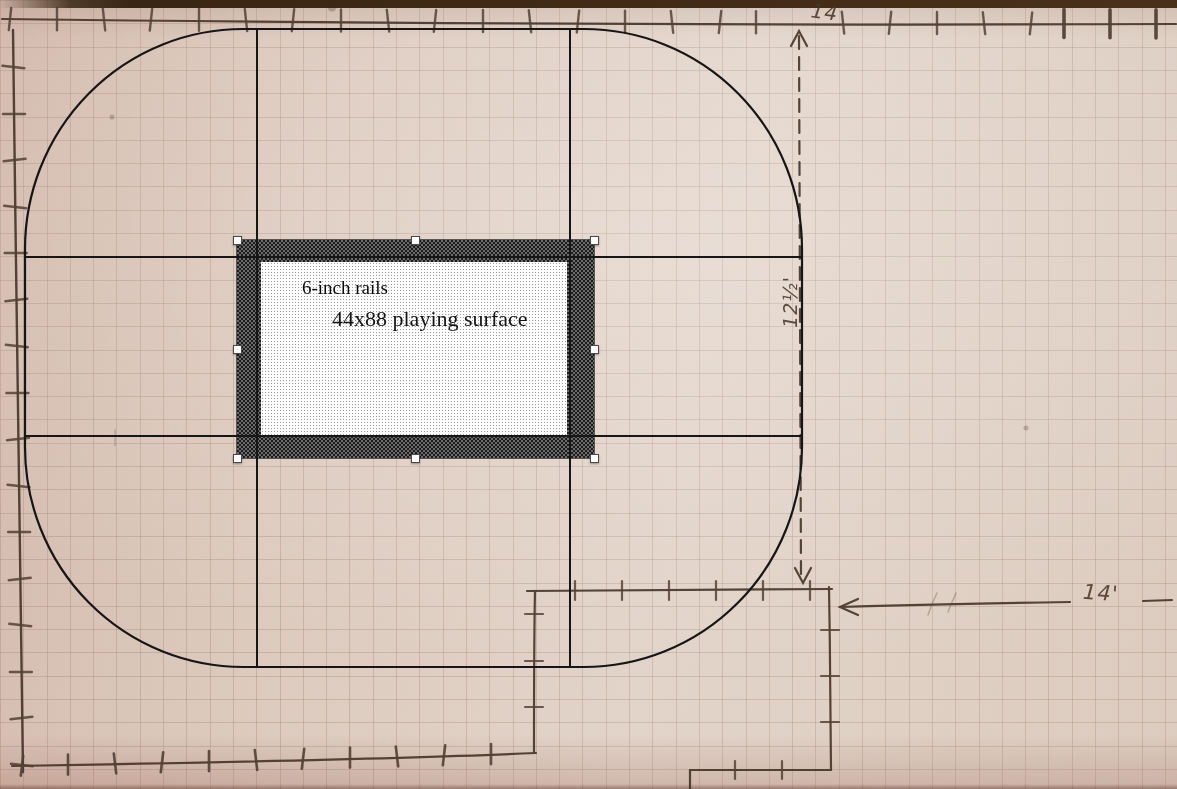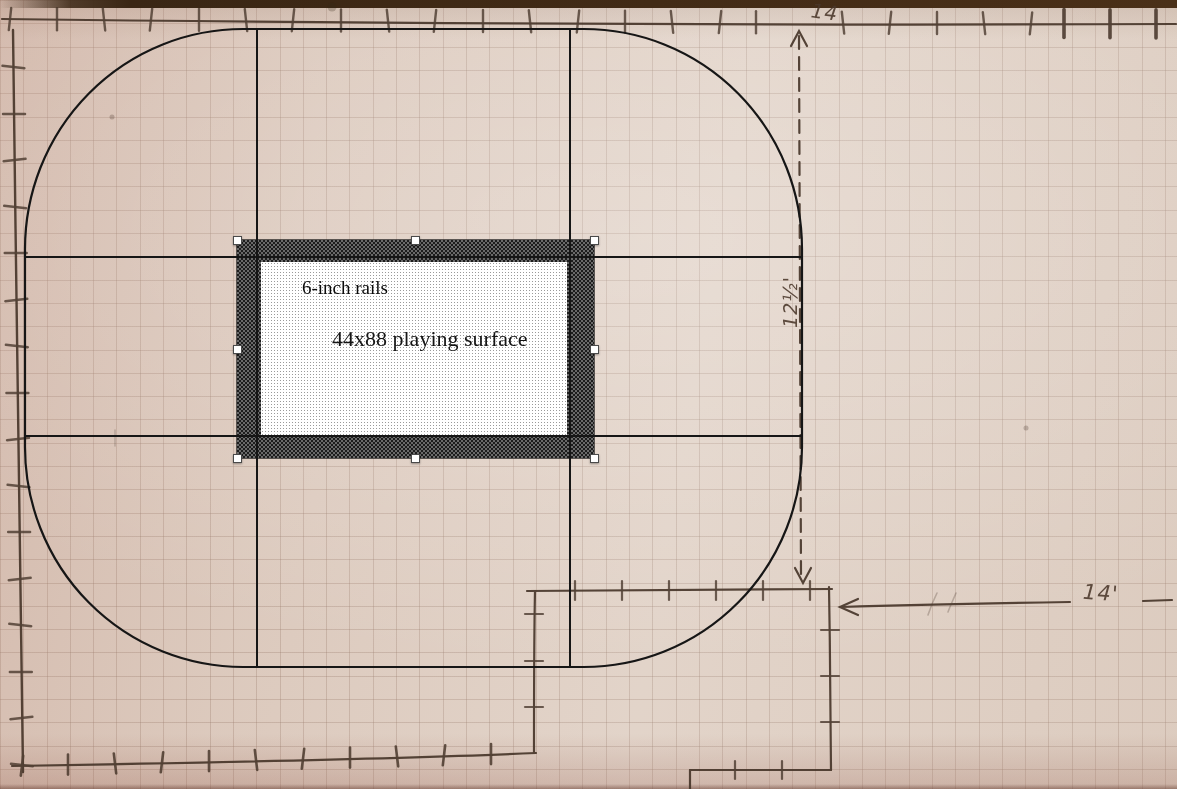--- a/index.html
+++ b/index.html
@@ -39,21 +39,21 @@
     background-image:radial-gradient(circle,#9a9a9a 22%,rgba(0,0,0,0) 28%);
     background-size:3px 3px;
   }
   .handle{
     position:absolute;width:7px;height:7px;background:#fff;border:1px solid #4a4a4a;
     box-shadow:0 1px 2px rgba(0,0,0,0.35);margin:-4px 0 0 -4px;
   }
   .lbl{position:absolute;white-space:nowrap;color:#1c1c1c;}
   .lbl-cuing{left:298px;top:115px;font-size:22px;color:#2a2a2a;}
   .lbl-rails{left:302px;top:240px;font-size:19px;color:#0b0b0b;text-shadow:0 0 1px rgba(255,255,255,0.10);margin-top:37px;}
-  .lbl-surface{left:332px;top:306px;font-size:22px;color:#151515;margin-top:20px;}
+  .lbl-surface{left:332px;top:306px;font-size:22px;color:#151515;}
   .hw{position:absolute;white-space:nowrap;font-family:"DejaVu Sans",sans-serif;font-style:italic;
       color:#4a372a;opacity:0.88;letter-spacing:1px;}
   .hw-top{left:811px;top:0px;font-size:20px;transform:rotate(7deg);}
   .hw-vert{left:753px;top:291px;width:74px;text-align:center;font-size:19px;transform:rotate(-90deg);}
   .hw-right{left:1083px;top:581px;font-size:21px;transform:rotate(4deg);}
 </style>
 </head>
 <body>
 
 <div class="stage">

